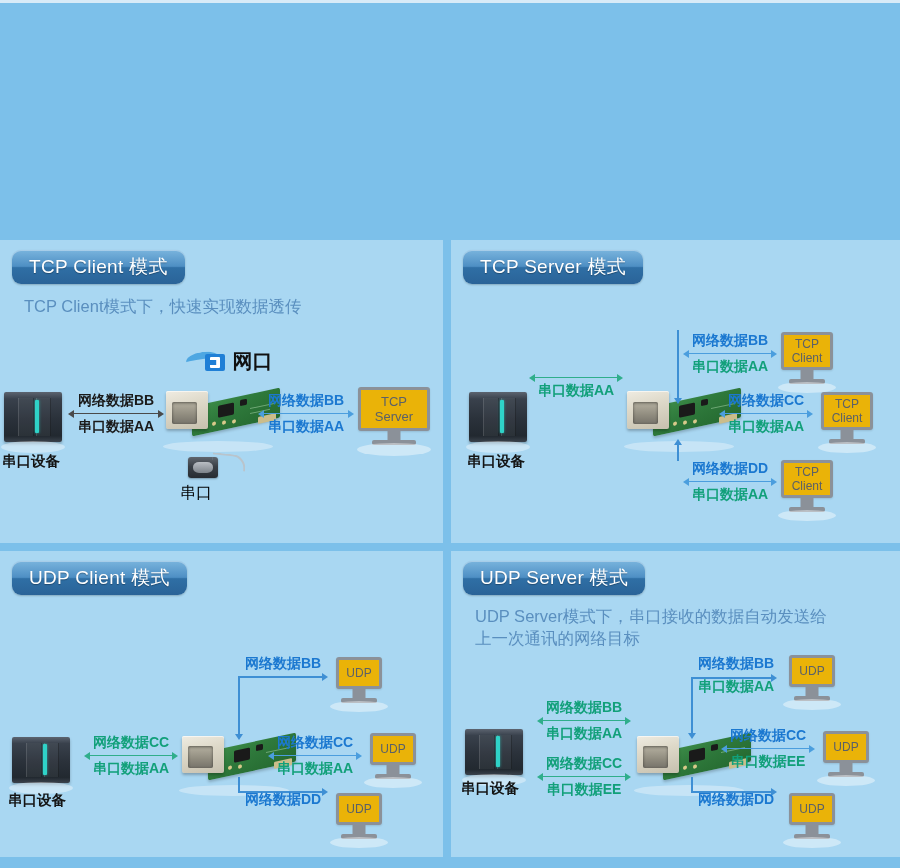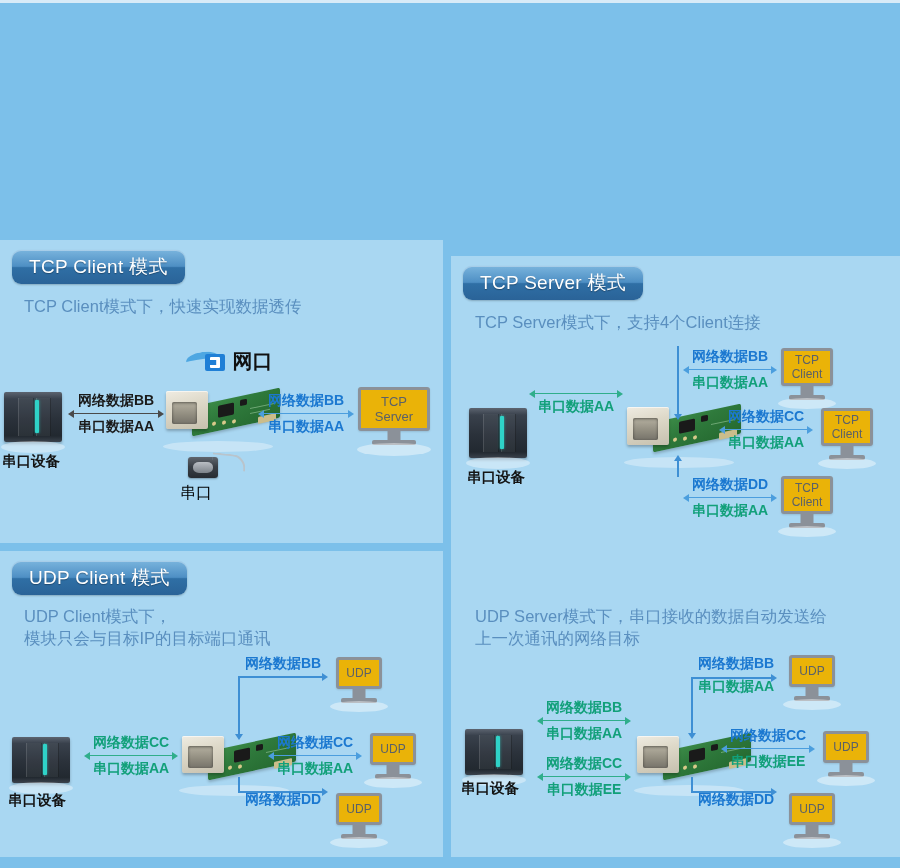--- a/index.html
+++ b/index.html
@@ -25,21 +25,21 @@
     background: #d8ebf8;
   }
 
   
   .panel {
     position: absolute;
     background: #a9d7f2;
     overflow: hidden;
   }
   #panel-tcp-client  { left: 0;   top: 240px; width: 443px; height: 303px; }
-  #panel-tcp-server  { left: 451px; top: 256px; width: 449px; height: 303px; }
+  #panel-tcp-server  { left: 451px; top: 240px; width: 449px; height: 303px; }
   #panel-udp-client  { left: 0;   top: 551px; width: 443px; height: 306px; }
   #panel-udp-server  { left: 451px; top: 551px; width: 449px; height: 306px; }
 
   #bottomline {
     position: absolute; left: 0; top: 861px; width: 900px; height: 7px;
     background: #7cc0ea;
   }
 
   
   .badge {
@@ -333,21 +333,20 @@
 
     <div class="serial-icon" style="left:188px; top:217px;"></div>
     <div class="serial-cable" style="left:212px; top:214px;"></div>
     <div class="callout ctext" style="left:180px; top:243px;">串口</div>
   </div>
 
   <div class="panel" id="panel-tcp-server">
 
     <div class="badge">TCP Server 模式</div>
 
-    <div class="subtitle">TCP Server模式下，支持4个Client连接</div>
 
     <div class="plc" style="left:18px; top:152px; width:58px; height:50px;">
       <div class="body">
         <div class="slot" style="left:14px; width:16px;"></div>
         <div class="slot" style="left:32px; width:15px;"></div>
         <div class="teal" style="left:31px;"></div>
       </div>
       <div class="gshadow"></div>
     </div>
     <div class="devlabel" style="left:16px; top:212px;">串口设备</div>
@@ -439,22 +438,20 @@
       <div class="neck" style="top:38px;"></div>
       <div class="base" style="top:47px;"></div>
       <div class="shadow" style="top:50px;"></div>
     </div>
   </div>
 
   <div class="panel" id="panel-udp-client">
 
     <div class="badge">UDP Client 模式</div>
 
-    <div class="subtitle">UDP Client模式下，
-模块只会与目标IP的目标端口通讯</div>
 
     <div class="plc" style="left:12px; top:186px; width:58px; height:46px;">
       <div class="body">
         <div class="slot" style="left:14px; width:16px;"></div>
         <div class="slot" style="left:32px; width:15px;"></div>
         <div class="teal" style="left:31px;"></div>
       </div>
       <div class="gshadow"></div>
     </div>
     <div class="devlabel" style="left:8px; top:240px;">串口设备</div>
@@ -527,20 +524,21 @@
     <div class="monitor small" style="left:336px; top:242px;">
       <div class="scr" style="width:46px; height:32px;">UDP</div>
       <div class="neck" style="top:32px;"></div>
       <div class="base" style="top:41px;"></div>
       <div class="shadow" style="top:44px;"></div>
     </div>
   </div>
 
   <div class="panel" id="panel-udp-server">
 
+    <div class="badge">UDP Server 模式</div>
 
     <div class="subtitle">UDP Server模式下，串口接收的数据自动发送给
 上一次通讯的网络目标</div>
 
     <div class="plc" style="left:14px; top:178px; width:58px; height:46px;">
       <div class="body">
         <div class="slot" style="left:14px; width:16px;"></div>
         <div class="slot" style="left:32px; width:15px;"></div>
         <div class="teal" style="left:31px;"></div>
       </div>

